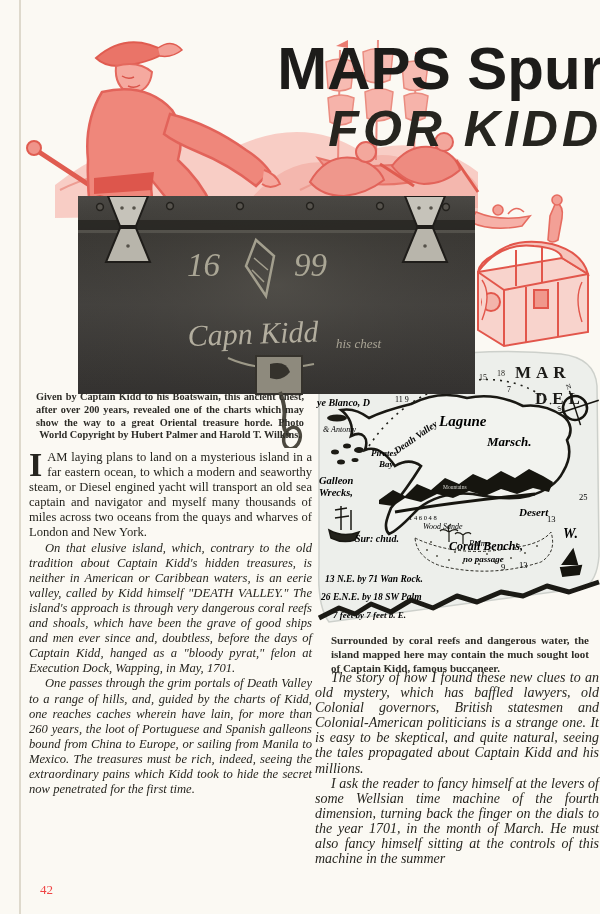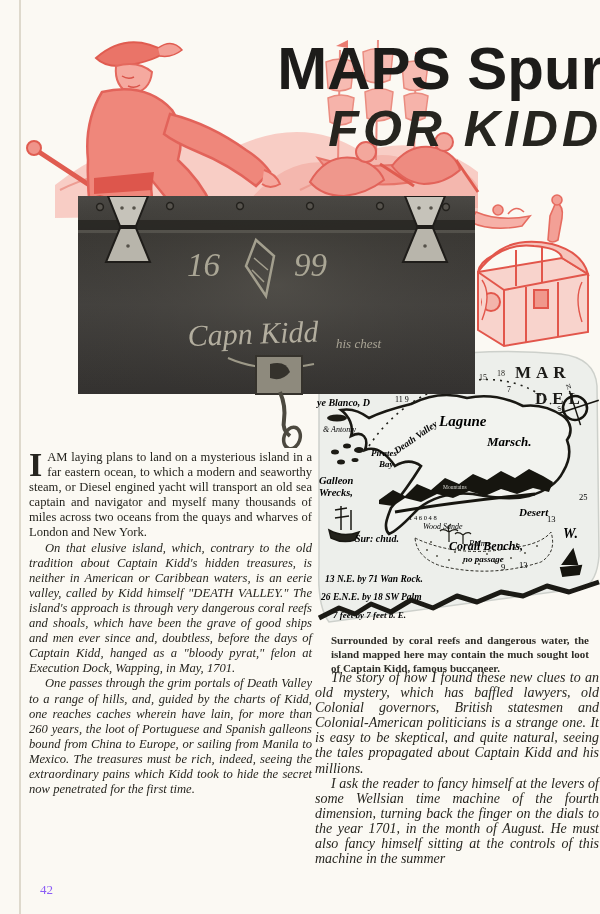--- a/index.html
+++ b/index.html
@@ -14,21 +14,21 @@
   .red-chest{position:absolute;left:464px;top:194px;z-index:3;}
   .map-wrap{position:absolute;left:311px;top:346px;z-index:1;}
   
   .photo-caption{position:absolute;left:36px;top:391px;width:268px;font-size:10.3px;font-weight:700;line-height:1.24;text-align:justify;text-align-last:center;color:#2d2c27;z-index:5;}
   .map-caption{position:absolute;left:331px;top:634px;width:258px;font-size:11px;font-weight:700;line-height:1.26;text-align:justify;color:#2d2c27;}
   .col-left{position:absolute;left:29px;top:450px;width:283px;font-size:12.6px;line-height:15.1px;text-align:justify;color:#26251f;}
   .col-right{position:absolute;left:315px;top:670px;width:284px;font-size:14px;line-height:15.1px;text-align:justify;color:#26251f;}
   .col-left p,.col-right p{margin:0;}
   .indent{text-indent:16px;font-style:italic;}
   .dropcap{float:left;font-size:34px;line-height:26px;font-weight:700;padding-right:5px;padding-top:2px;}
-  .pagenum{position:absolute;left:40px;top:882px;font-size:13px;color:#8b5cf6;}
+  .pagenum{position:absolute;left:40px;top:882px;font-size:13px;color:#ef4444;}
   
   .mt{font-family:"Liberation Serif",serif;}
 </style>
 </head>
 <body>
 
 <div class="page">
   <div class="gutter-line"></div>
 
   <svg class="illus-top" width="480" height="360" viewBox="0 0 480 360">
@@ -254,28 +254,29 @@
     <text x="14" y="236" class="mt" font-style="italic" font-weight="700" font-size="9.5">13 N.E. by 71 Wan Rock.</text>
     <text x="10" y="254" class="mt" font-style="italic" font-weight="700" font-size="9.5">26 E.N.E. by 18 SW Palm</text>
     <text x="22" y="272" class="mt" font-style="italic" font-weight="700" font-size="9">7 feet by 7 feet b. E.</text>
 
     <path d="M8 272 L28 262 44 268 60 258 80 266 100 254 122 262 146 250 166 256 190 246 212 250 236 240 258 246 288 236" fill="none" stroke="#1b1a15" stroke-width="5" stroke-linejoin="round"></path>
   </svg>
 
   <div class="title1">MAPS Spur</div>
   <div class="title2">FOR KIDD</div>
 
+  <div class="photo-caption">Given by Captain Kidd to his Boatswain, this ancient chest, after over 200 years, revealed one of the charts which may show the way to a great Oriental treasure horde. Photo World Copyright by Hubert Palmer and Harold T. Wilkins.</div>
 
   <div class="col-left">
     <p><span class="dropcap">I</span><span>AM laying plans to land on a mysterious island in a far eastern ocean, to which a modern and seaworthy steam, or Diesel engined yacht will transport an old sea captain and navigator and myself many thousands of miles across two oceans from the quays and wharves of London and New York.</span></p>
     <p class="indent">On that elusive island, which, contrary to the old tradition about Captain Kidd's hidden treasures, is neither in American or Caribbean waters, is an eerie valley, called by Kidd himself "DEATH VALLEY."  The island's approach is through very dangerous coral reefs and shoals, which have been the grave of good ships and men ever since and, doubtless, before the days of Captain Kidd, hanged as a "bloody pyrat," felon at Execution Dock, Wapping, in May, 1701.</p>
     <p class="indent">One passes through the grim portals of Death Valley to a range of hills, and, guided by the charts of Kidd, one reaches caches wherein have lain, for more than 260 years, the loot of Portuguese and Spanish galleons bound from China to Europe, or sailing from Manila to Mexico.  The treasures must be rich, indeed, seeing the extraordinary pains which Kidd took to hide the secret now penetrated for the first time.</p>
   </div>
 
   <div class="map-caption">Surrounded by coral reefs and dangerous water, the island mapped here may contain the much sought loot of Captain Kidd, famous buccaneer.</div>
 
   <div class="col-right">
     <p class="indent">The story of how I found these new clues to an old mystery, which has baffled lawyers, old Colonial governors, British statesmen and Colonial-American politicians is a strange one.  It is easy to be skeptical, and quite natural, seeing the tales propagated about Captain Kidd and his millions.</p>
-    <p class="indent">I ask the reader to fancy himself at the levers of some Wellsian time machine of the fourth dimension, turning back the finger on the dials to the year 1701, in the month of August.  He must also fancy himself sitting at the controls of this machine in the summer</p>
+    <p class="indent">I ask the reader to fancy himself at the levers of some Wellsian time machine of the fourth dimension, turning back the finger on the dials to the year 1701, in the month of March.  He must also fancy himself sitting at the controls of this machine in the summer</p>
   </div>
 
   <div class="pagenum">42</div>
 </div>
 
 </body></html>

